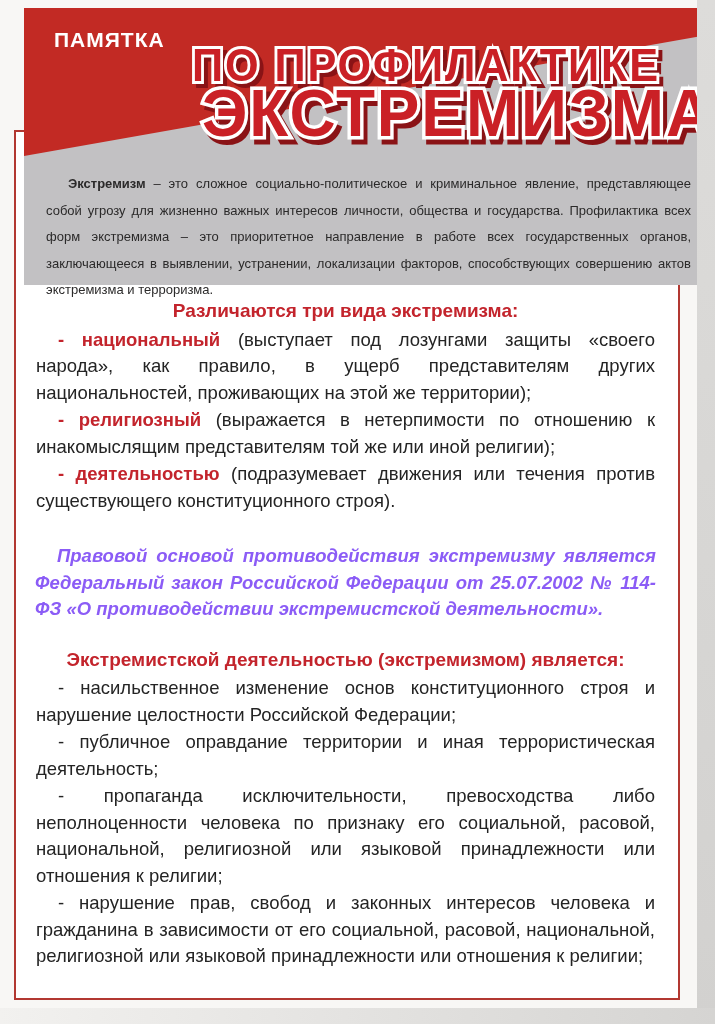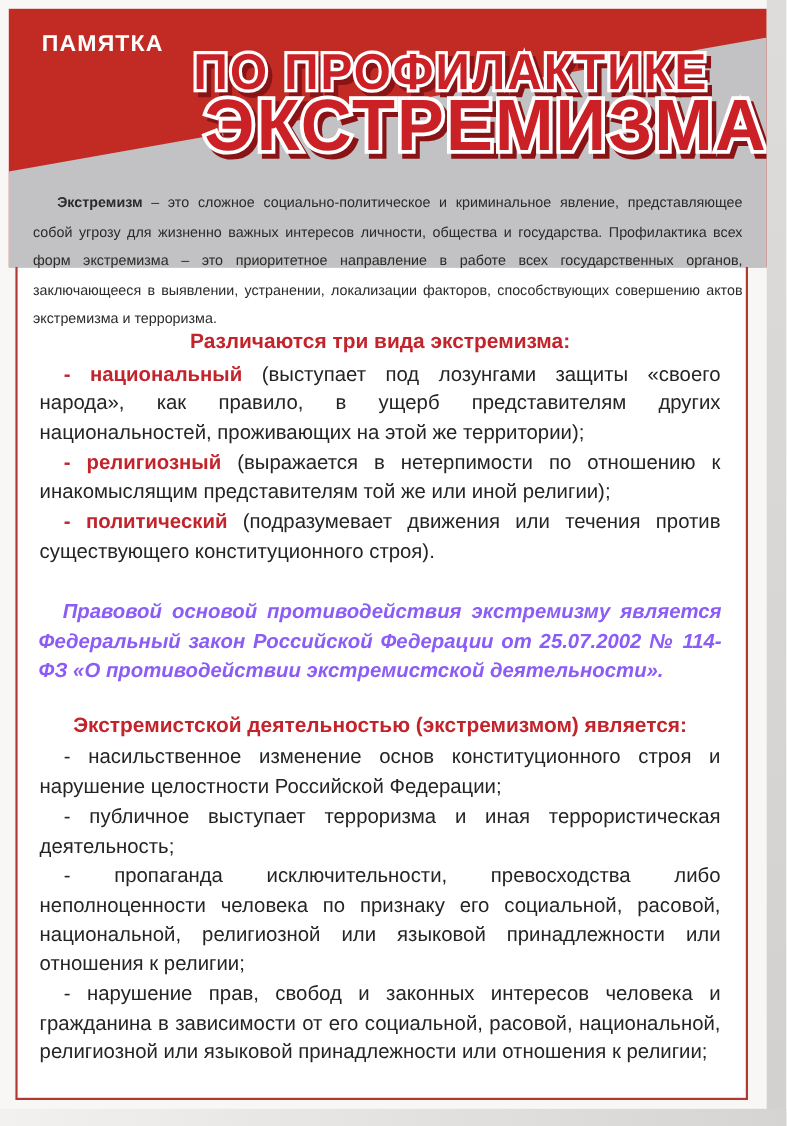--- a/index.html
+++ b/index.html
@@ -15,21 +15,21 @@
   .edge-right{position:absolute;right:0;top:0;width:18px;height:1024px;
     background:linear-gradient(to bottom,#dddcda,#d2d1cf);}
   .edge-bottom{position:absolute;left:0;bottom:0;width:715px;height:16px;
     background:linear-gradient(to right,#f2f1ef,#d5d4d2);}
 
   
   .frame{position:absolute;left:14px;top:130px;width:662px;height:866px;
     border:2px solid #b23831;background:#ffffff;}
 
   
-  .header{position:absolute;left:8px;top:8px;width:689px;height:235px;
+  .header{position:absolute;left:24px;top:8px;width:689px;height:277px;
     background:#c1281f;background:#c22a24;}
   .header .gray-wedge{position:absolute;left:0;top:0;width:100%;height:100%;
     background:#c2c1c3;
     clip-path:polygon(100% 26px,100% 100%,0 100%,0 148px);}
   .memo-label{position:absolute;left:30px;top:20px;color:#ffffff;
     font-size:21px;font-weight:bold;letter-spacing:1px;}
   .title-svg{position:absolute;left:0;top:0;width:689px;height:150px;}
   .title-svg text{font-family:"Liberation Sans","DejaVu Sans",sans-serif;
     font-weight:bold;letter-spacing:2px;}
 
@@ -57,28 +57,28 @@
 
   <div class="frame"></div>
 
   <div class="content">
     <p class="sec-heading">Различаются три вида экстремизма:</p>
 
     <p class="item"><span class="term">- национальный</span><span> (выступает под лозунгами защиты «своего народа», как правило, в ущерб представителям других национальностей, проживающих на этой же территории);</span></p>
 
     <p class="item"><span class="term">- религиозный</span><span> (выражается в нетерпимости по отношению к инакомыслящим представителям той же или иной религии);</span></p>
 
-    <p class="item"><span class="term">- политический</span><span> (подразумевает движения или течения против существующего конституционного строя).</span></p>
+    <p class="item"><span class="term">- деятельностью</span><span> (подразумевает движения или течения против существующего конституционного строя).</span></p>
 
     <p class="legal">Правовой основой противодействия экстремизму является Федеральный закон Российской Федерации от 25.07.2002 № 114-ФЗ «О противодействии экстремистской деятельности».</p>
 
     <p class="sec-heading">Экстремистской деятельностью (экстремизмом) является:</p>
 
     <p class="item">- насильственное изменение основ конституционного строя и нарушение целостности Российской Федерации;</p>
-    <p class="item">- публичное выступает терроризма и иная террористическая деятельность;</p>
+    <p class="item">- публичное оправдание территории и иная террористическая деятельность;</p>
     <p class="item">- пропаганда исключительности, превосходства либо неполноценности человека по признаку его социальной, расовой, национальной, религиозной или языковой принадлежности или отношения к религии;</p>
     <p class="item">- нарушение прав, свобод и законных интересов человека и гражданина в зависимости от его социальной, расовой, национальной, религиозной или языковой принадлежности или отношения к религии;</p>
 
   </div>
 
   <div class="header">
     <div class="gray-wedge"></div>
 
     <span class="memo-label">ПАМЯТКА</span>
 

